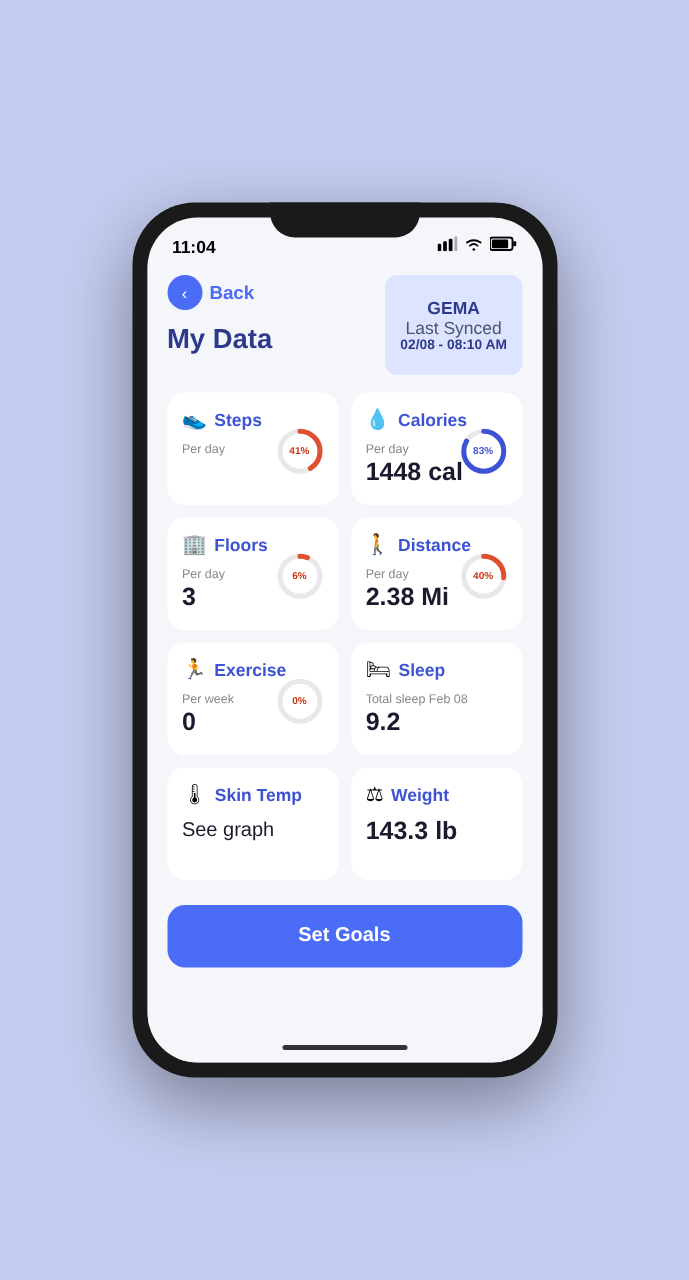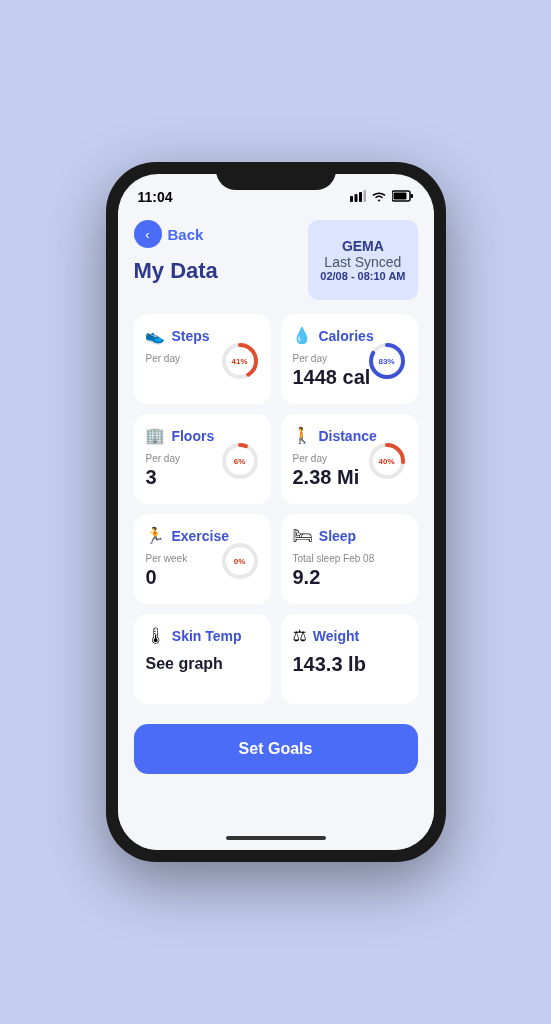--- a/index.html
+++ b/index.html
@@ -152,21 +152,21 @@
       color: #888;
       margin-bottom: 2px;
     }
     .card-value {
       font-size: 20px;
       font-weight: 700;
       color: #1a1a2e;
     }
     .card-value-sm {
       font-size: 16px;
-      font-weight: 700;
+      font-weight: 400;
       color: #1a1a2e;
       margin-top: 10px;
     }
     .donut-container {
       position: absolute;
       right: 10px;
       bottom: 22px;
       width: 42px;
       height: 42px;
     }

